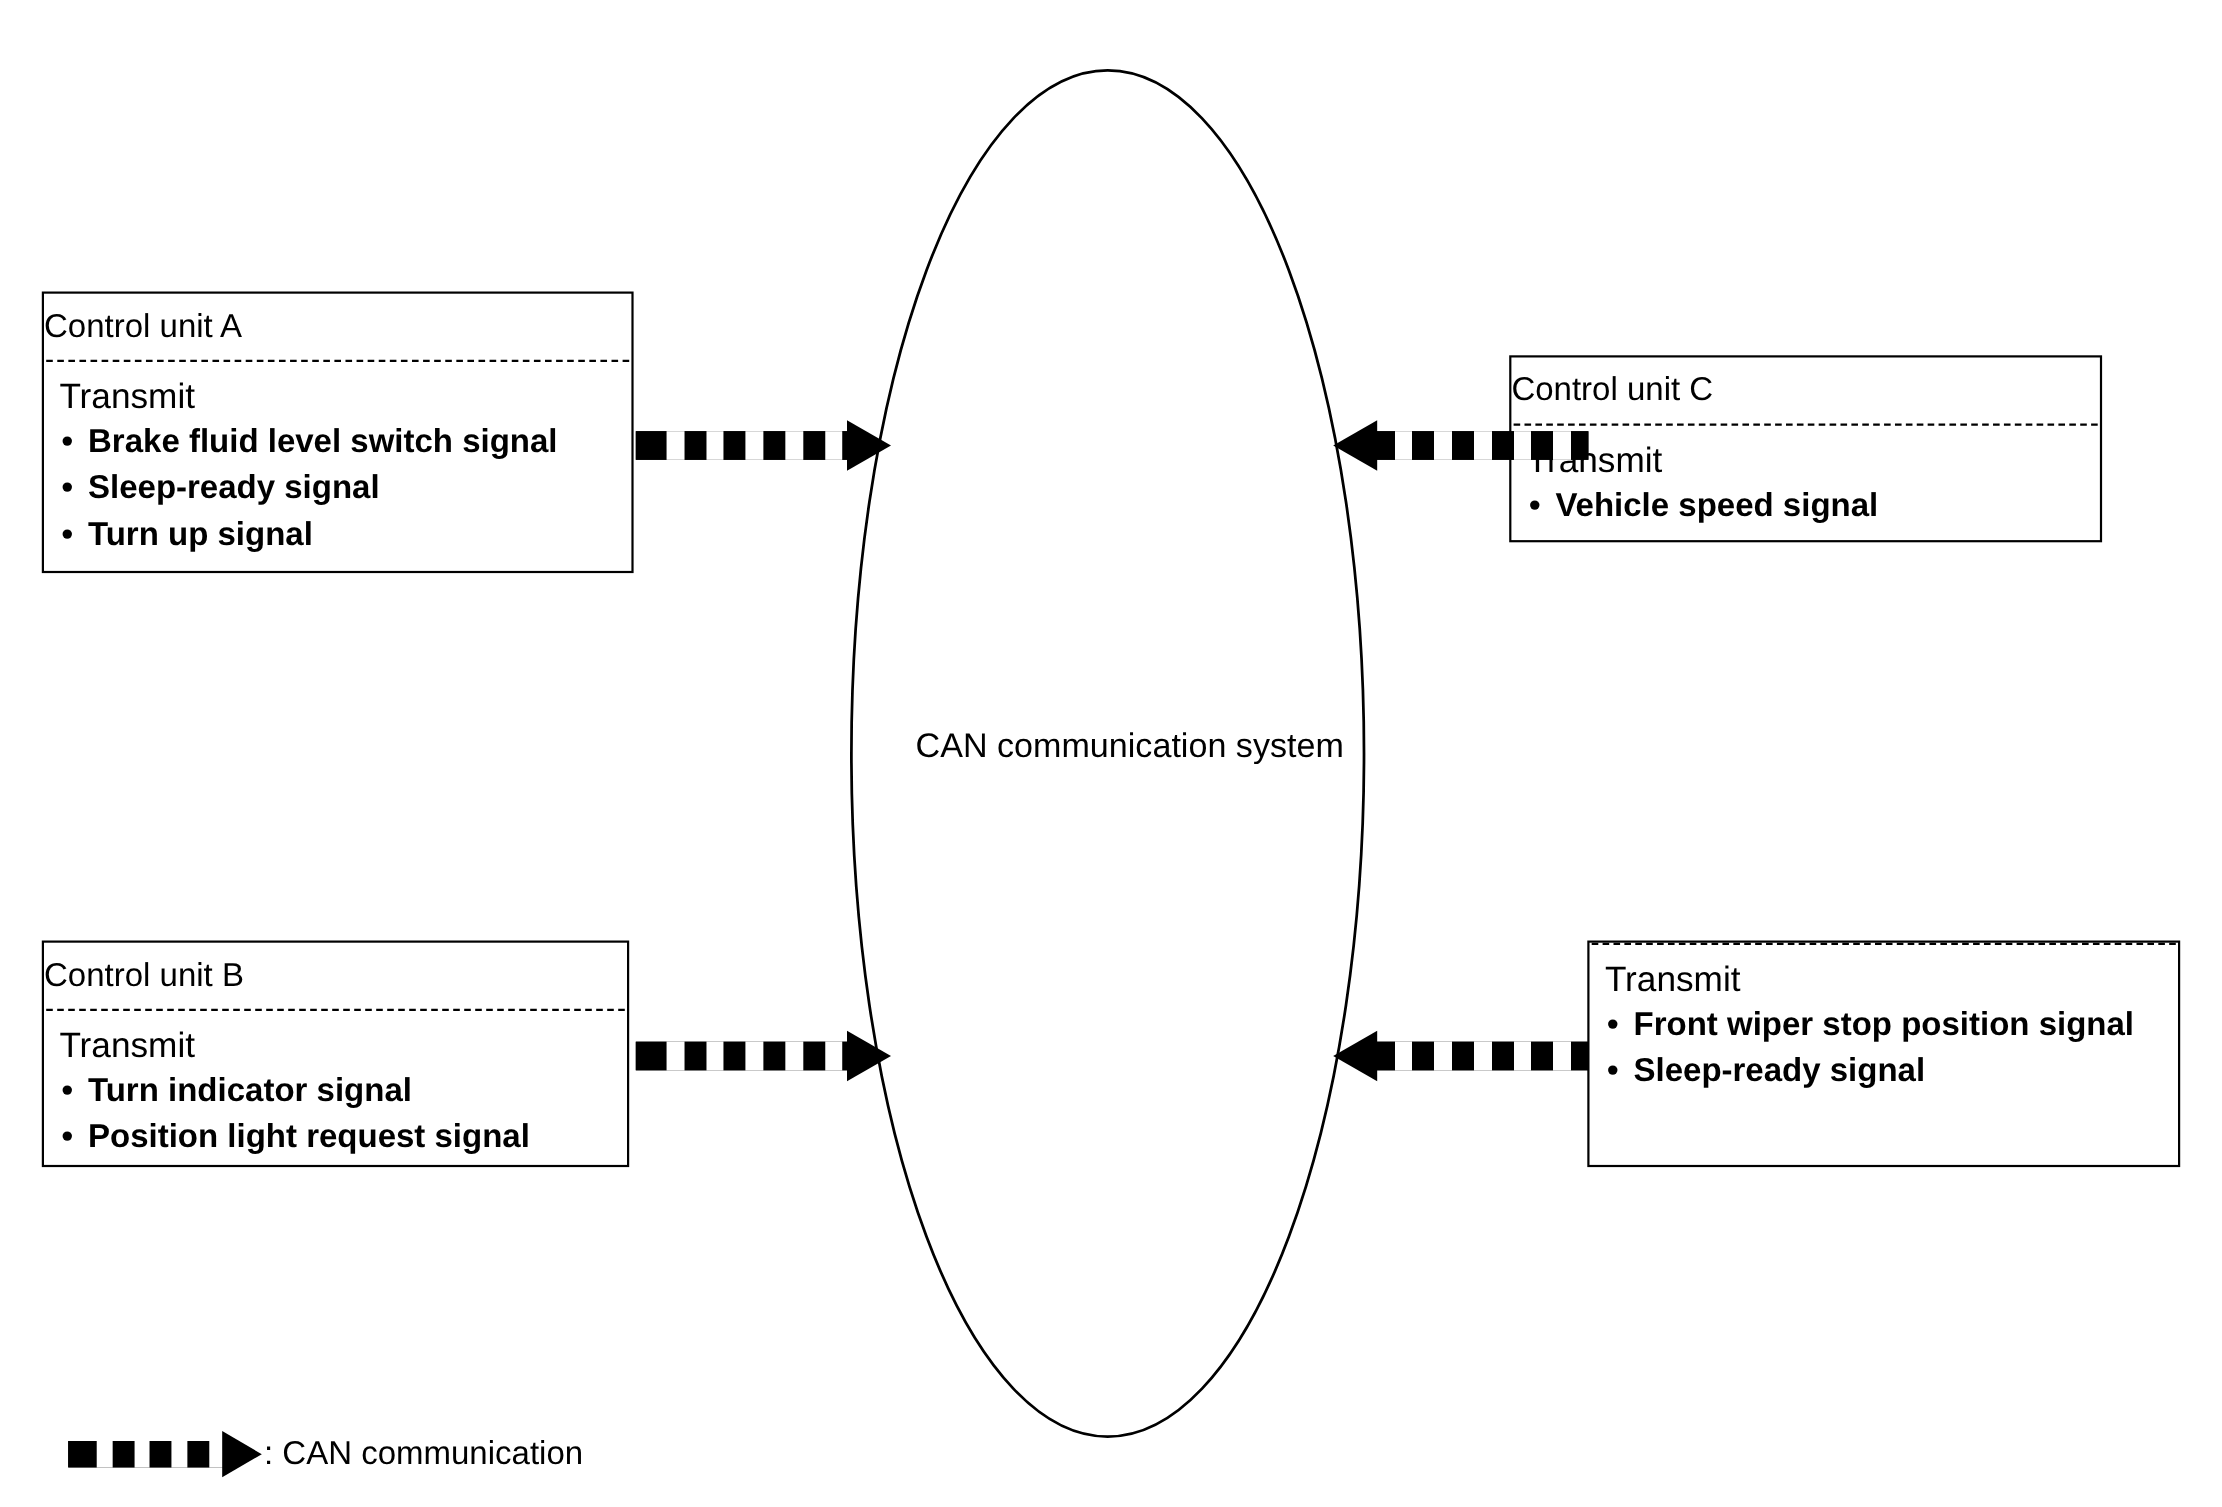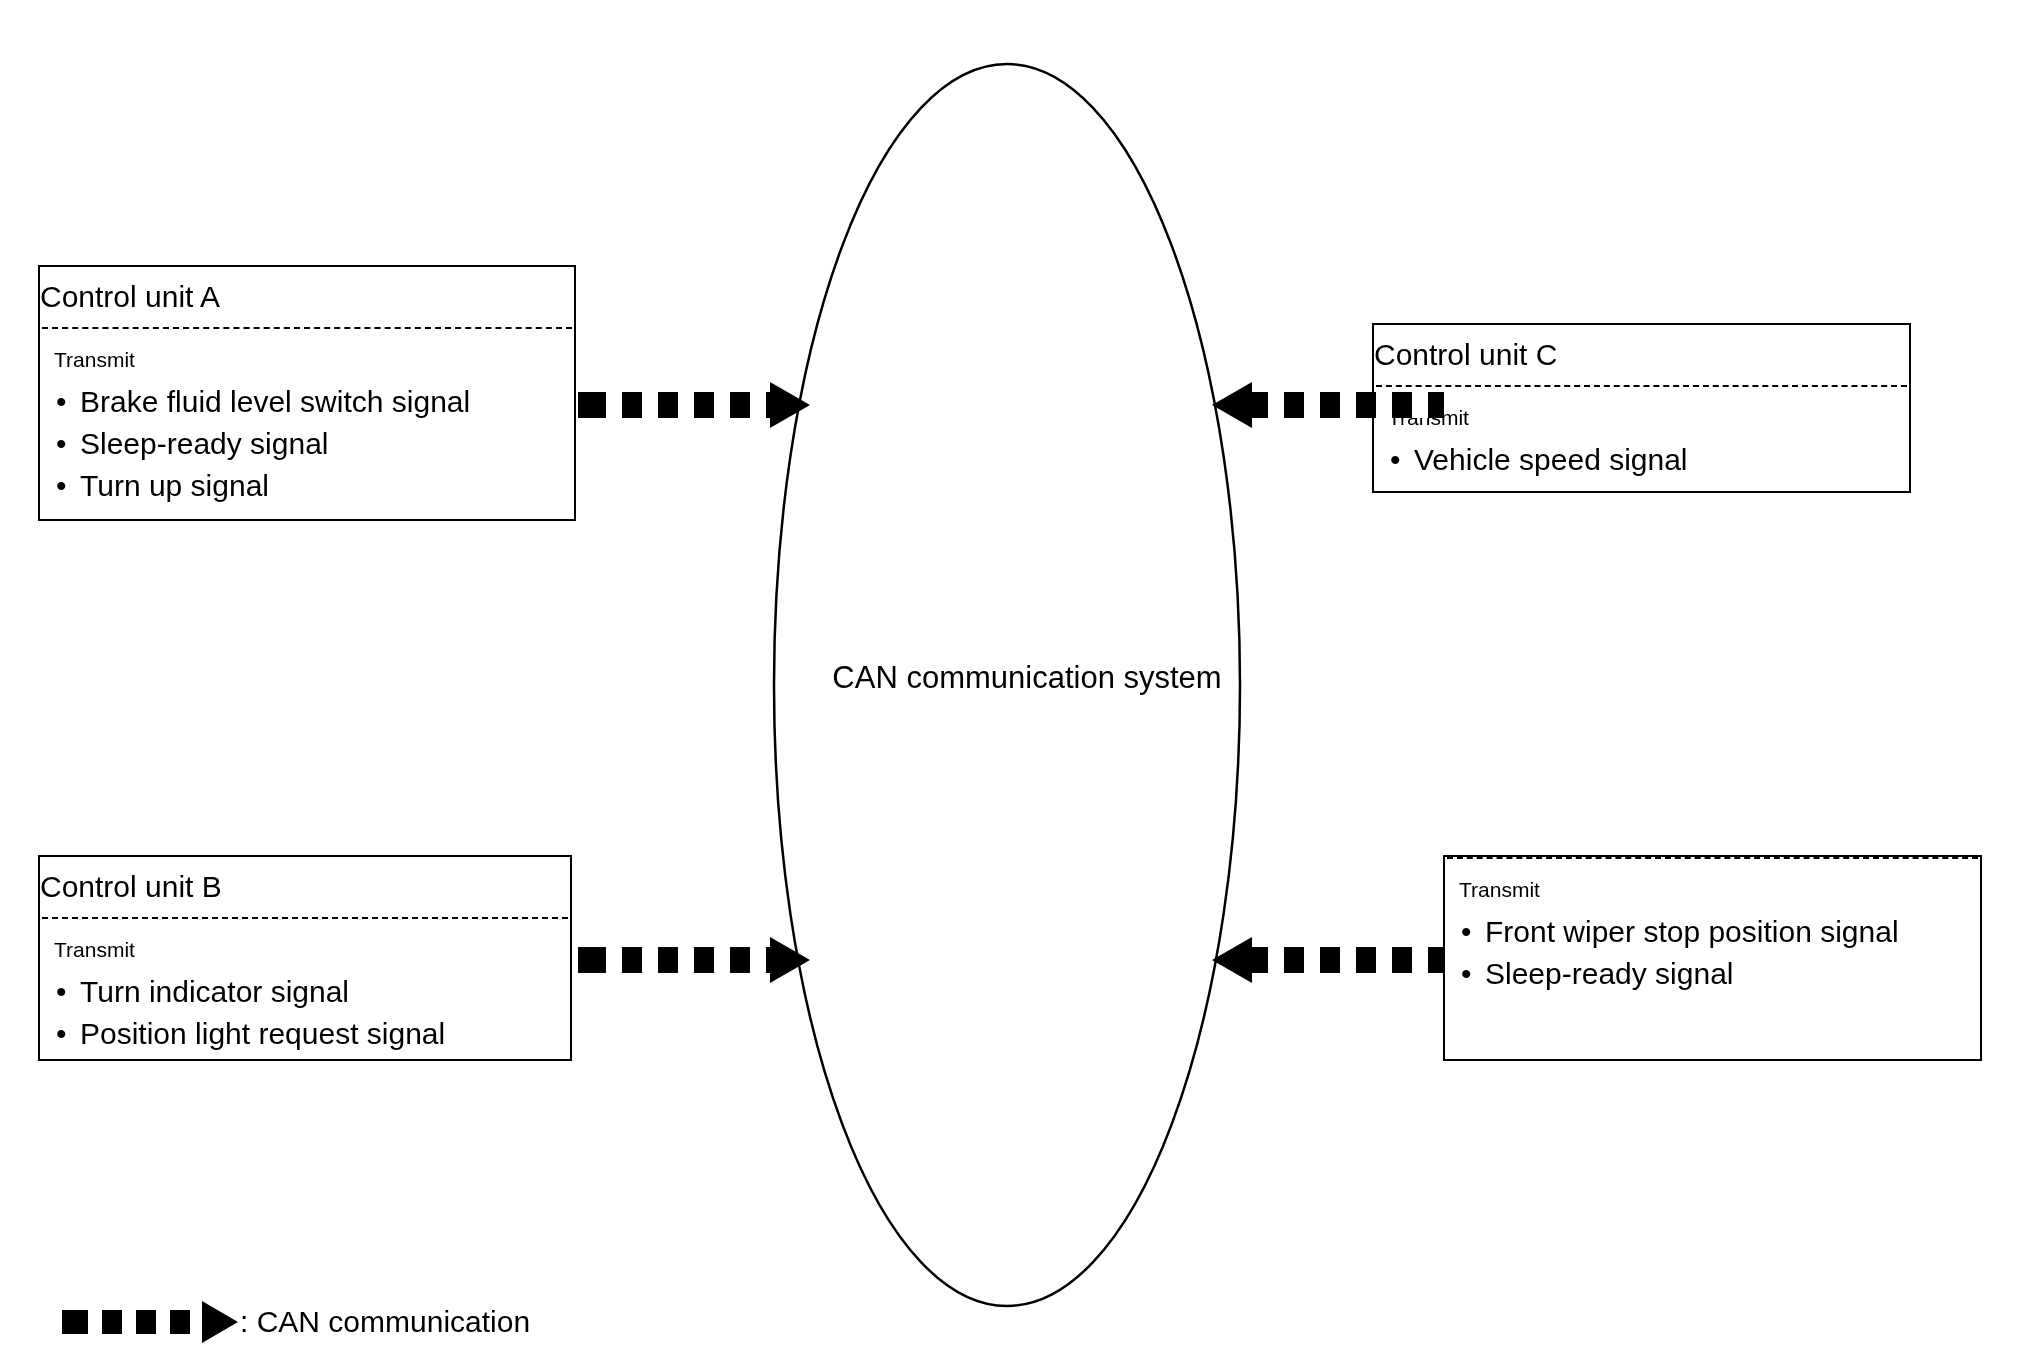--- a/index.html
+++ b/index.html
@@ -33,35 +33,36 @@
   }
   .unit-divider {
     height: 0;
     border-top: 2px dashed #000000;
     margin: 0 2px;
   }
   .unit-body {
     padding: 10px 0 0 14px;
   }
   .unit-transmit {
-    font-size: 21px;
+    font-size: 32px;
     line-height: 42px;
     white-space: nowrap;
   }
   .unit-list {
     list-style: none;
     margin: 0;
     padding: 0;
   }
   .unit-list li {
     font-size: 30px;
     line-height: 42px;
     white-space: nowrap;
     position: relative;
     padding-left: 26px;
+    font-weight: bold;
   }
   .unit-list li::before {
     content: "\2022";
     position: absolute;
     left: 2px;
     top: 0;
   }
 
   
   .ellipse-wrap {

